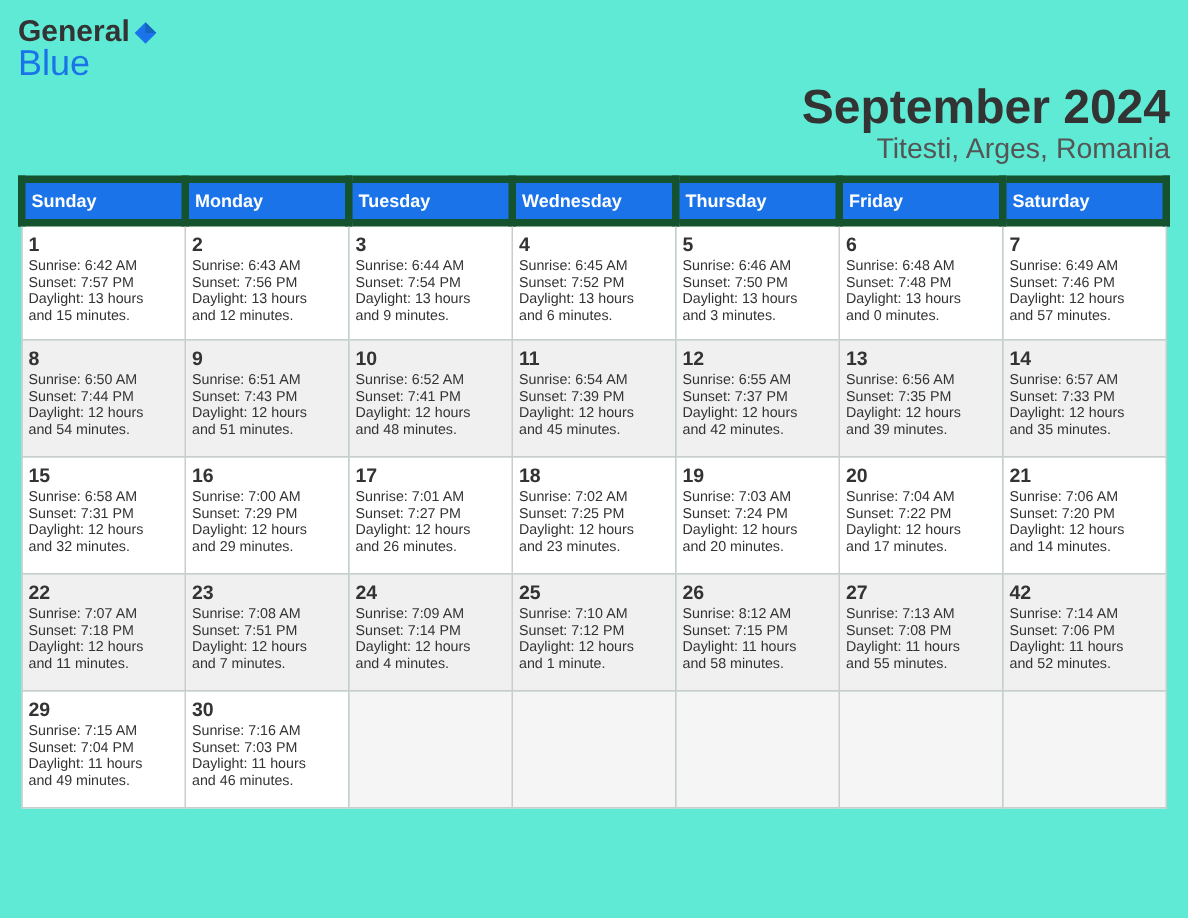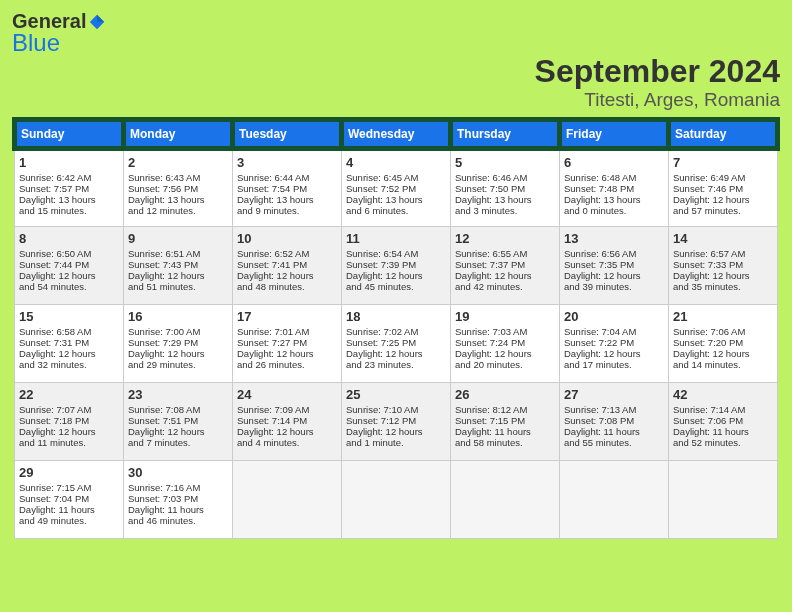--- a/index.html
+++ b/index.html
@@ -8,21 +8,21 @@
       background: #fff;
       width: 792px;
       height: 612px;
       overflow: hidden;
       font-size: 11px;
     }
     .page {
       width: 792px;
       height: 612px;
       padding: 10px 12px;
-      background: #bef264;
+      background: #5eead4;
     }
     .header {
       display: flex;
       align-items: flex-start;
       justify-content: space-between;
       margin-bottom: 6px;
     }
     .logo {
       display: flex;
       align-items: center;

